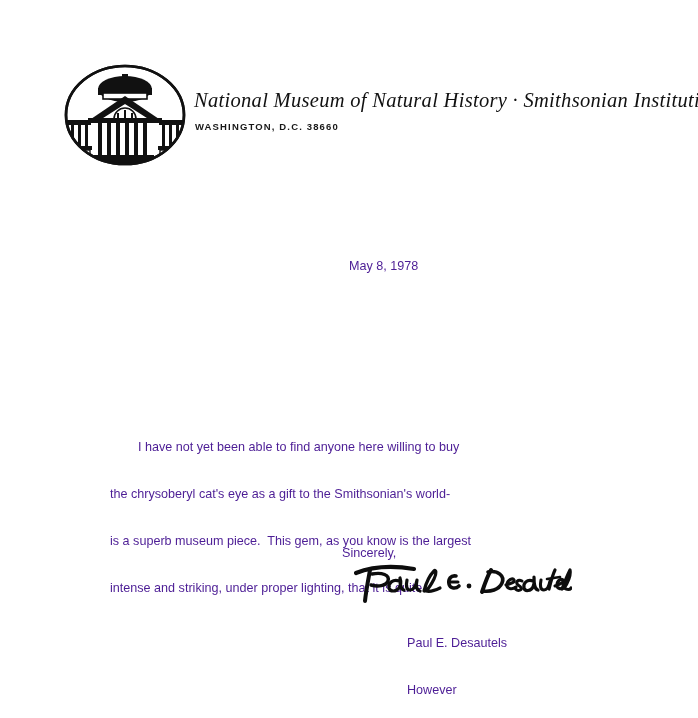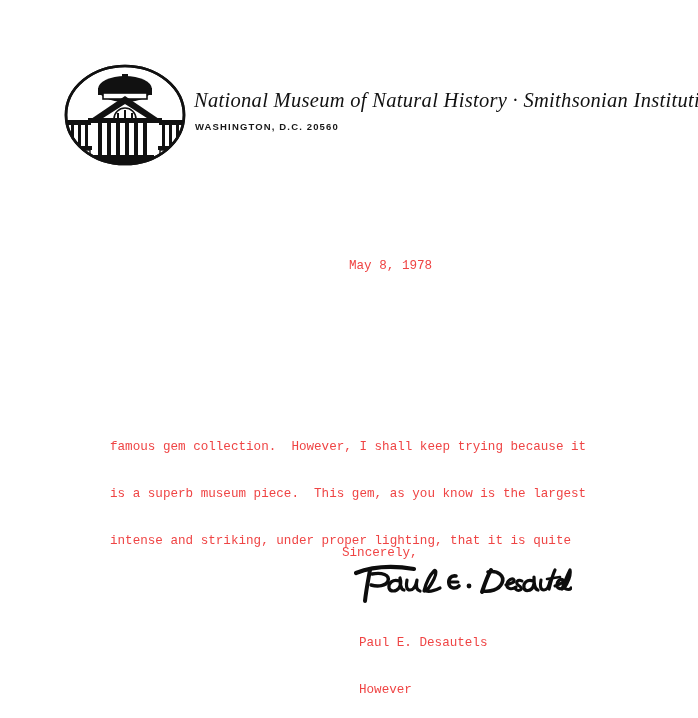--- a/index.html
+++ b/index.html
@@ -54,22 +54,22 @@
     font-family: "Liberation Sans", "DejaVu Sans", sans-serif;
     font-weight: bold;
     font-size: 9.5px;
     letter-spacing: 1.15px;
     color: #171717;
     line-height: 1;
   }
 
   
   .typed {
-    color: #ef4444;
-    font-family: Liberation Mono, monospace;
+    color: #4c1d95;
+    font-family: Liberation Sans, sans-serif;
     font-size: 12.6px;
     line-height: 15.6px;
     white-space: pre;
   }
 
   .date-line {
     position: absolute;
     left: 349px;
     top: 259px;
   }
@@ -95,21 +95,21 @@
     width: 220px;
     height: 46px;
   }
   .signature svg { display: block; width: 220px; height: 46px; }
 
   .sig-block {
     position: absolute;
     left: 359px;
     top: 605px;
   }
-  .sig-block .ln { display: block; }
+  .sig-block .ln { display: block; margin-left: 48px; }
 </style>
 </head>
 <body>
 
 <div class="page">
 
   <div class="letterhead">
 
     <div class="seal">
       <svg viewBox="0 0 126 106" xmlns="http://www.w3.org/2000/svg">
@@ -166,27 +166,28 @@
           <rect x="98" y="88" width="24" height="14" fill="#ffffff" stroke="#111111" stroke-width="1.4"></rect>
 
           <rect x="18" y="98" width="90" height="4"></rect>
         </g>
         <ellipse cx="63" cy="53" rx="59" ry="49" fill="none" stroke="#111111" stroke-width="2.6"></ellipse>
       </svg>
     </div>
 
     <div class="lh-title">National Museum of Natural History · Smithsonian Institutio</div>
 
-    <div class="lh-address">WASHINGTON, D.C. 20560</div>
+    <div class="lh-address">WASHINGTON, D.C. 38660</div>
   </div>
 
   <div class="typed date-line">May 8, 1978</div>
 
   <div class="typed body-block">
-    <span class="ln">famous gem collection.  However, I shall keep trying because it</span>
+    <span class="ln">        I have not yet been able to find anyone here willing to buy</span>
+    <span class="ln">the chrysoberyl cat's eye as a gift to the Smithsonian's world-</span>
     <span class="ln">is a superb museum piece.  This gem, as you know is the largest</span>
     <span class="ln">intense and striking, under proper lighting, that it is quite</span>
     
     
     
   </div>
 
   <div class="typed closing">Sincerely,</div>
 
   <div class="signature">

